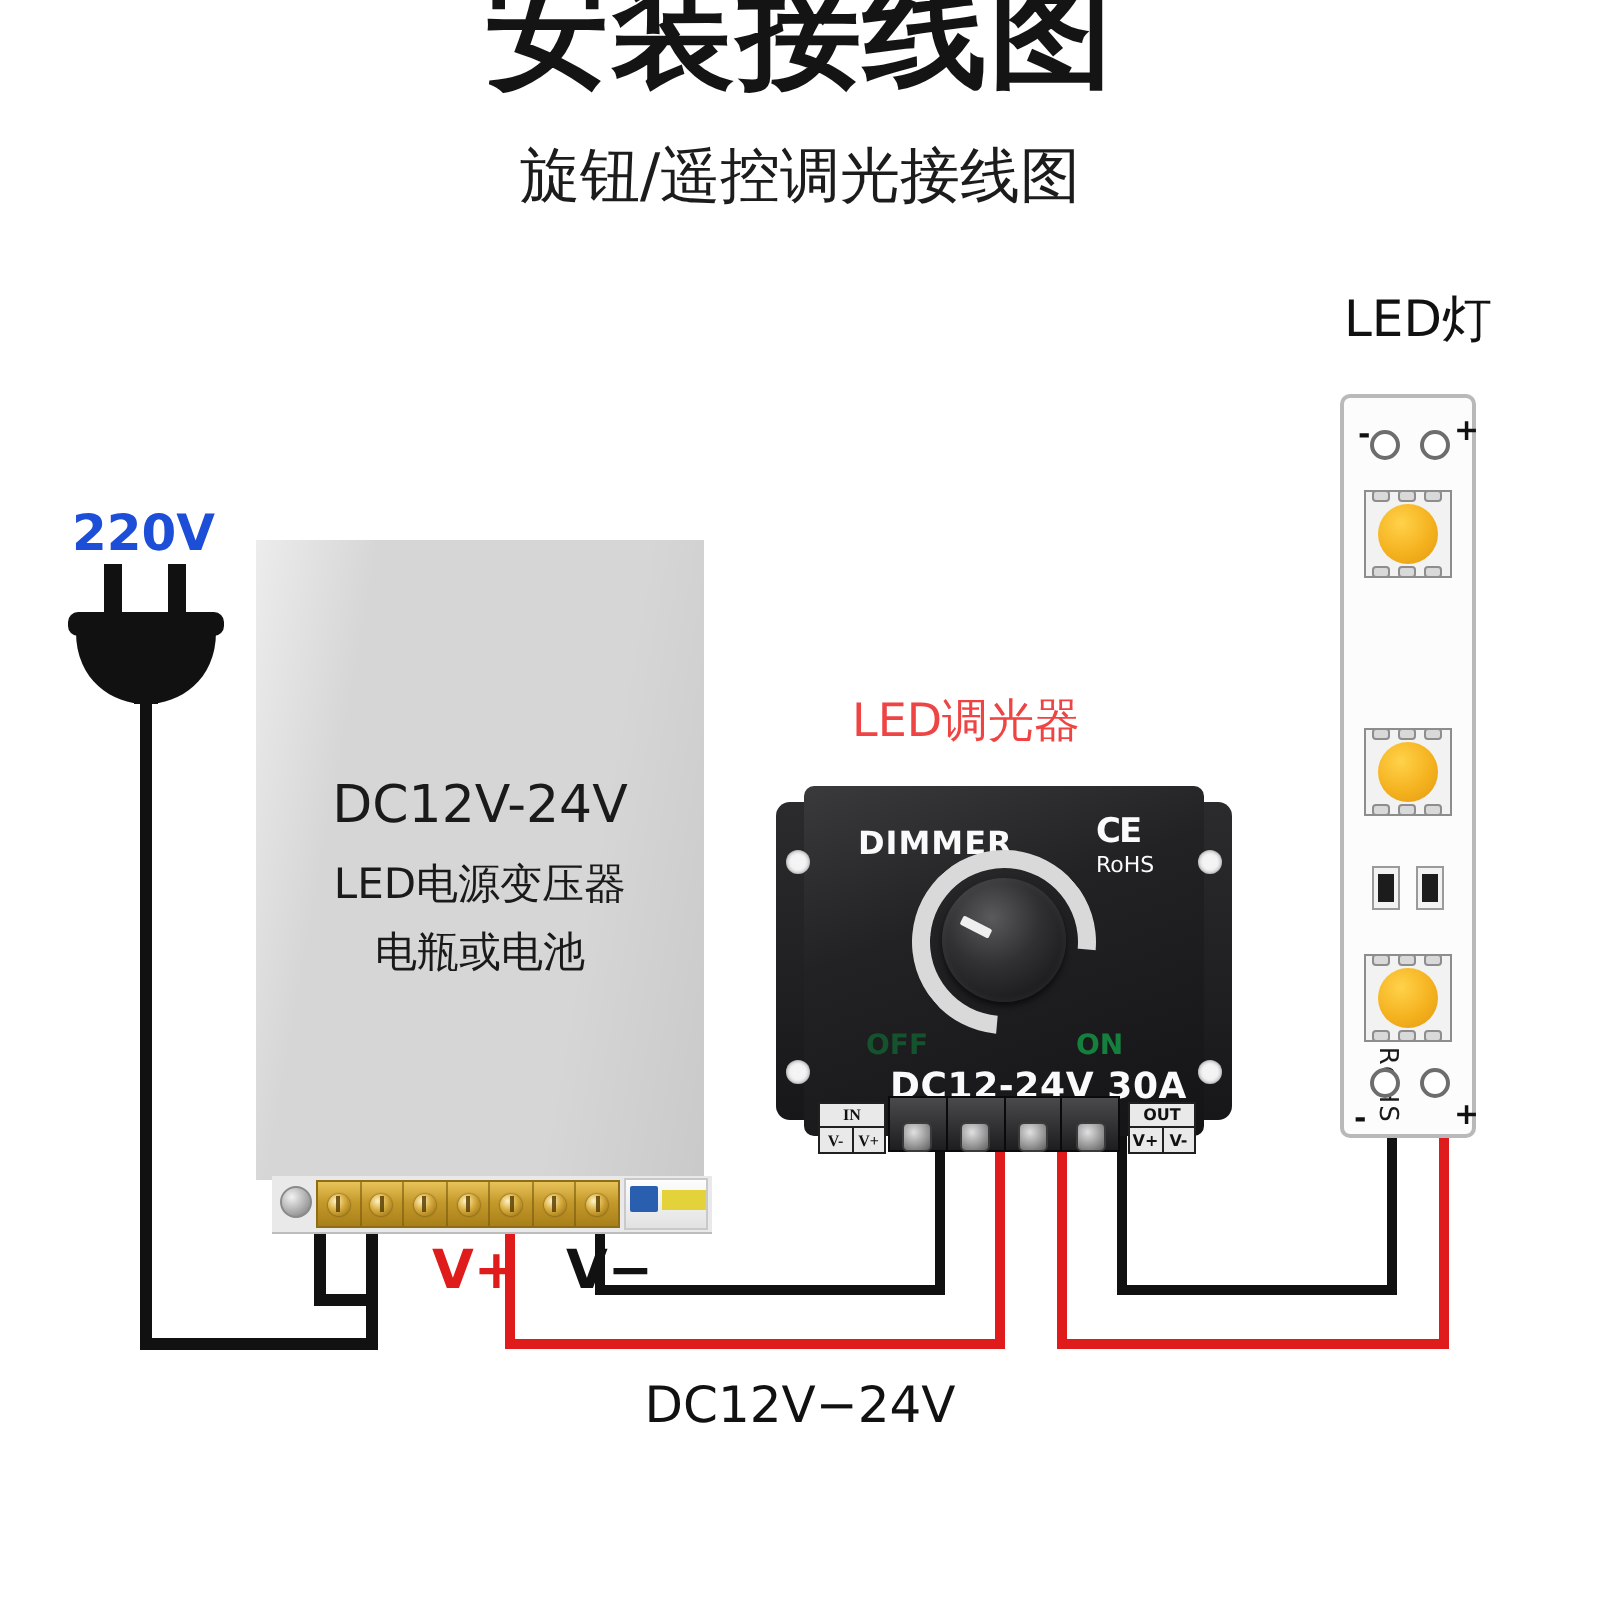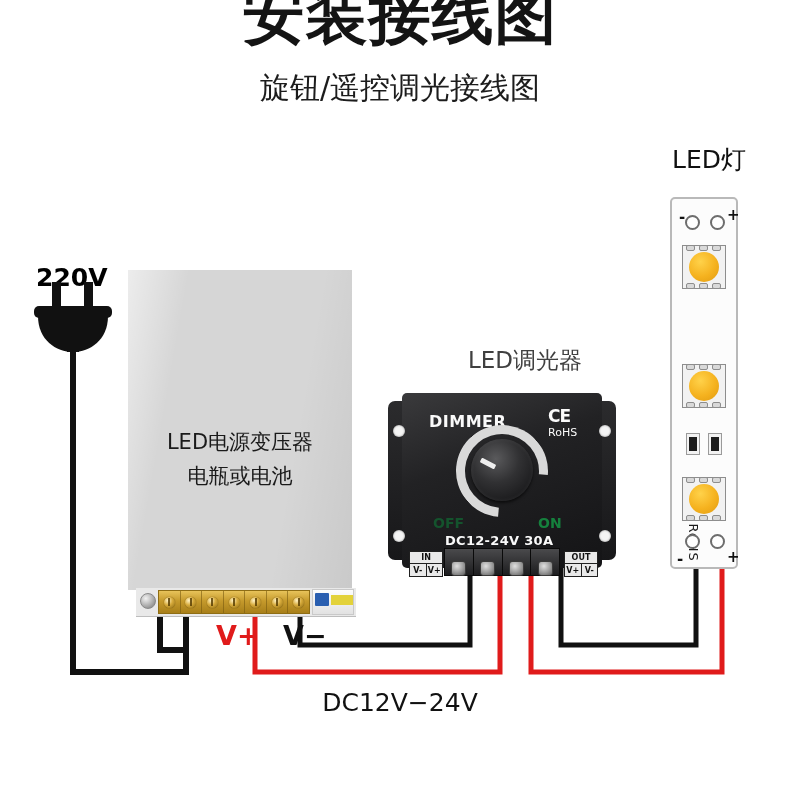--- a/index.html
+++ b/index.html
@@ -73,23 +73,22 @@
     z-index: 10;
   }
 
   
   .plug-label {
     position: absolute;
     left: 36px;
     top: 252px;
     font-size: 25px;
     font-weight: bold;
-    color: #000000;
-    font-family: "DejaVu Sans", "Liberation Sans", sans-serif;
-    margin-top: 11px;
+    color: #1d4ed8;
+    font-family: "DejaVu Sans", "Liberation Sans", sans-serif;
   }
 
   
   .psu-box {
     position: absolute;
     left: 128px;
     top: 270px;
     width: 224px;
     height: 320px;
     background: #d6d6d6;
@@ -220,23 +219,23 @@
     text-align: center;
     font-size: 25px;
     color: #111;
     font-family: "DejaVu Sans", "Liberation Sans", sans-serif;
     z-index: 30;
   }
 
   
   .dimmer-label {
     position: absolute;
-    left: 468px; top: 345px;
+    left: 426px; top: 345px;
     font-size: 23px;
-    color: #404040;
+    color: #ef4444;
     font-family: "DejaVu Sans", "Liberation Sans", sans-serif;
     z-index: 30;
     white-space: nowrap;
   }
   .dimmer {
     position: absolute;
     left: 388px; top: 393px;
     width: 228px; height: 175px;
     z-index: 14;
   }
@@ -323,21 +322,21 @@
   .lbl-on {
     position: absolute;
     left: 150px; top: 122px;
     font-size: 14px; font-weight: bold;
     color: #15803d;
     font-family: "DejaVu Sans", "Liberation Sans", sans-serif;
   }
   .dim-rating {
     position: absolute;
     left: 57px; top: 140px;
-    font-size: 13px; font-weight: bold;
+    font-size: 18px; font-weight: bold;
     color: #fafafa;
     letter-spacing: .3px;
     font-family: "DejaVu Sans", "Liberation Sans", sans-serif;
     white-space: nowrap;
   }
 
   
   .dim-strip {
     position: absolute;
     left: 56px; top: 155px;
@@ -378,21 +377,21 @@
   .io-box .io-top {
     display: block; height: 11px; line-height: 11px;
     border-bottom: 1px solid #202020;
     background: #e9e9e9;
   }
   .io-box .io-bot { display: flex; height: 13px; }
   .io-box .io-bot span {
     flex: 1 1 0; line-height: 13px;
   }
   .io-box .io-bot span:first-child { border-right: 1px solid #202020; }
-  .io-in  { left: 21px;  top: 158px; }
+  .io-in  { left: 21px;  top: 158px; font-family: Liberation Serif, serif; }
   .io-out { left: 176px; top: 158px; }
 
   
   .led-label {
     position: absolute;
     left: 672px; top: 143px;
     font-size: 25px;
     color: #111;
     font-family: "DejaVu Sans", "Liberation Sans", sans-serif;
     z-index: 30;
@@ -500,20 +499,21 @@
       <rect x="26" y="0" width="9" height="28" fill="#111"></rect>
       <rect x="58" y="0" width="9" height="28" fill="#111"></rect>
       <rect x="8" y="24" width="78" height="12" rx="5" fill="#111"></rect>
       <path d="M12 34 C12 58 30 70 47 70 C64 70 82 58 82 34 Z" fill="#111"></path>
       <rect x="41" y="64" width="12" height="10" fill="#111"></rect>
     </svg>
 
     <div class="psu-box">
       <div class="shine"></div>
     </div>
+    <div class="psu-text psu-t1">DC12V-24V</div>
     <div class="psu-text psu-t3">电瓶或电池</div>
     <div class="psu-text psu-t2">LED电源变压器</div>
 
     <div class="psu-term-wrap">
       <div class="psu-term-body"></div>
       <div class="psu-left-screw"></div>
       <div class="psu-gold">
         <div class="psu-screw"></div>
         <div class="psu-screw"></div>
         <div class="psu-screw"></div>

